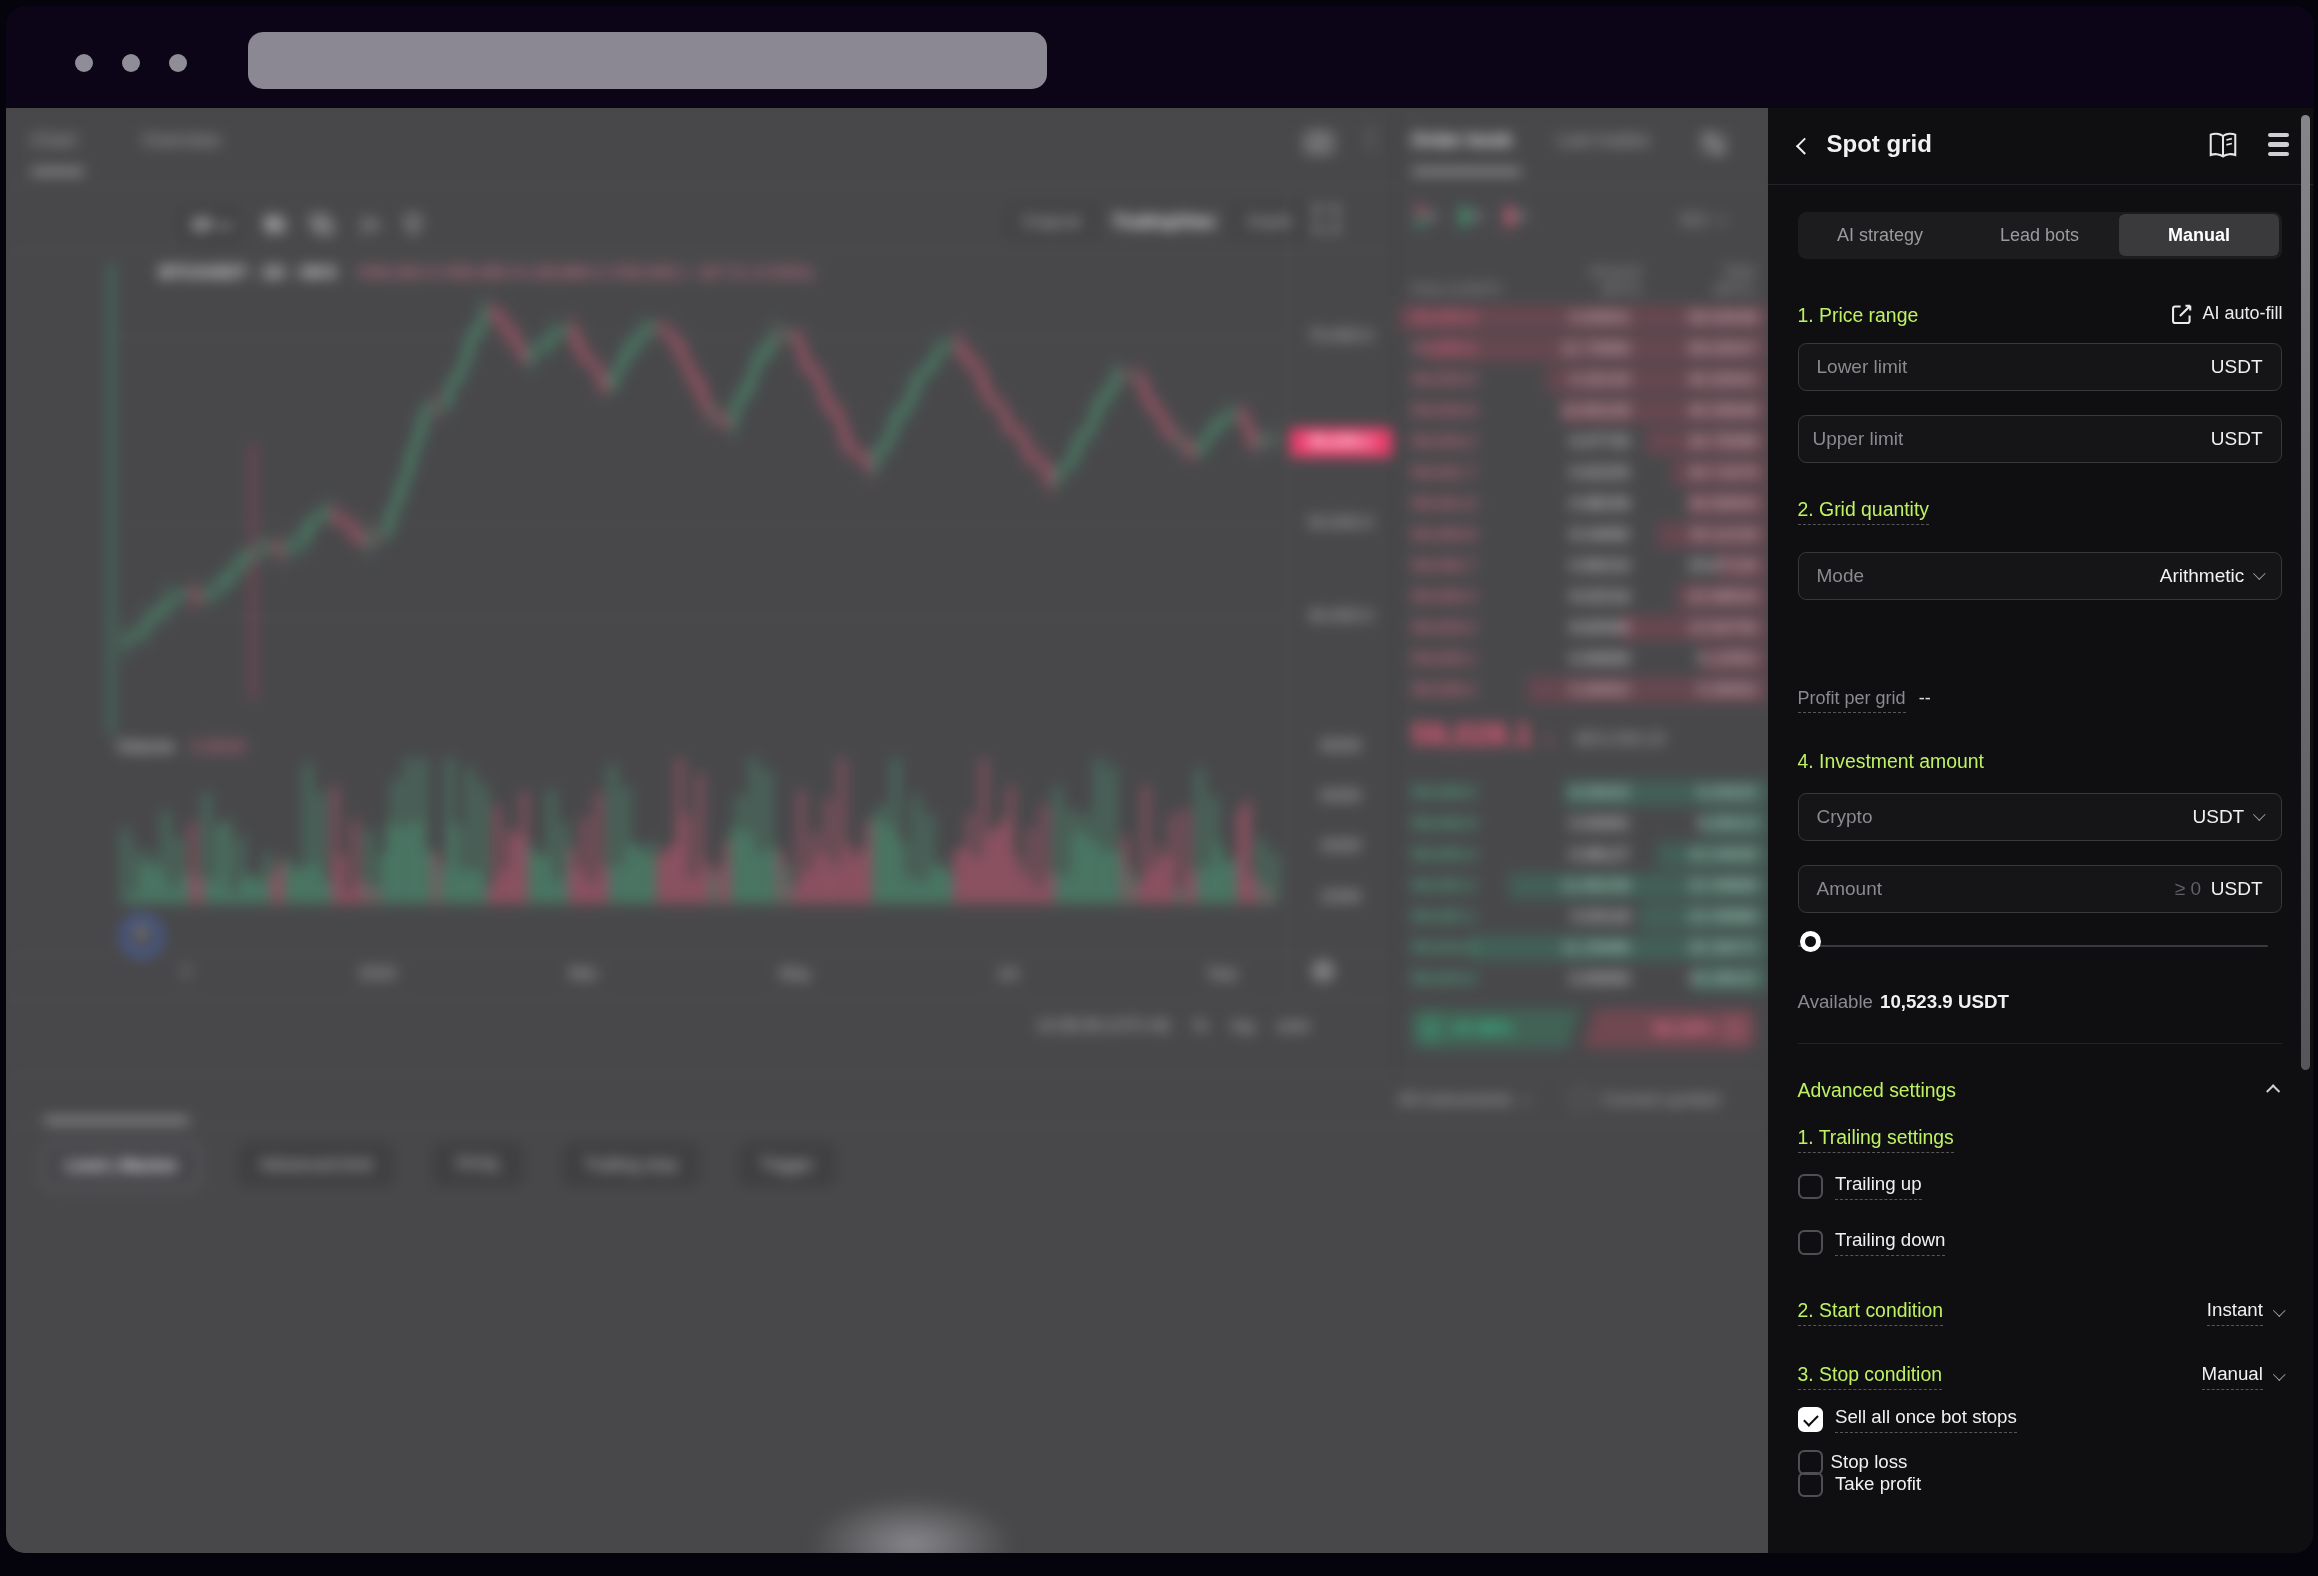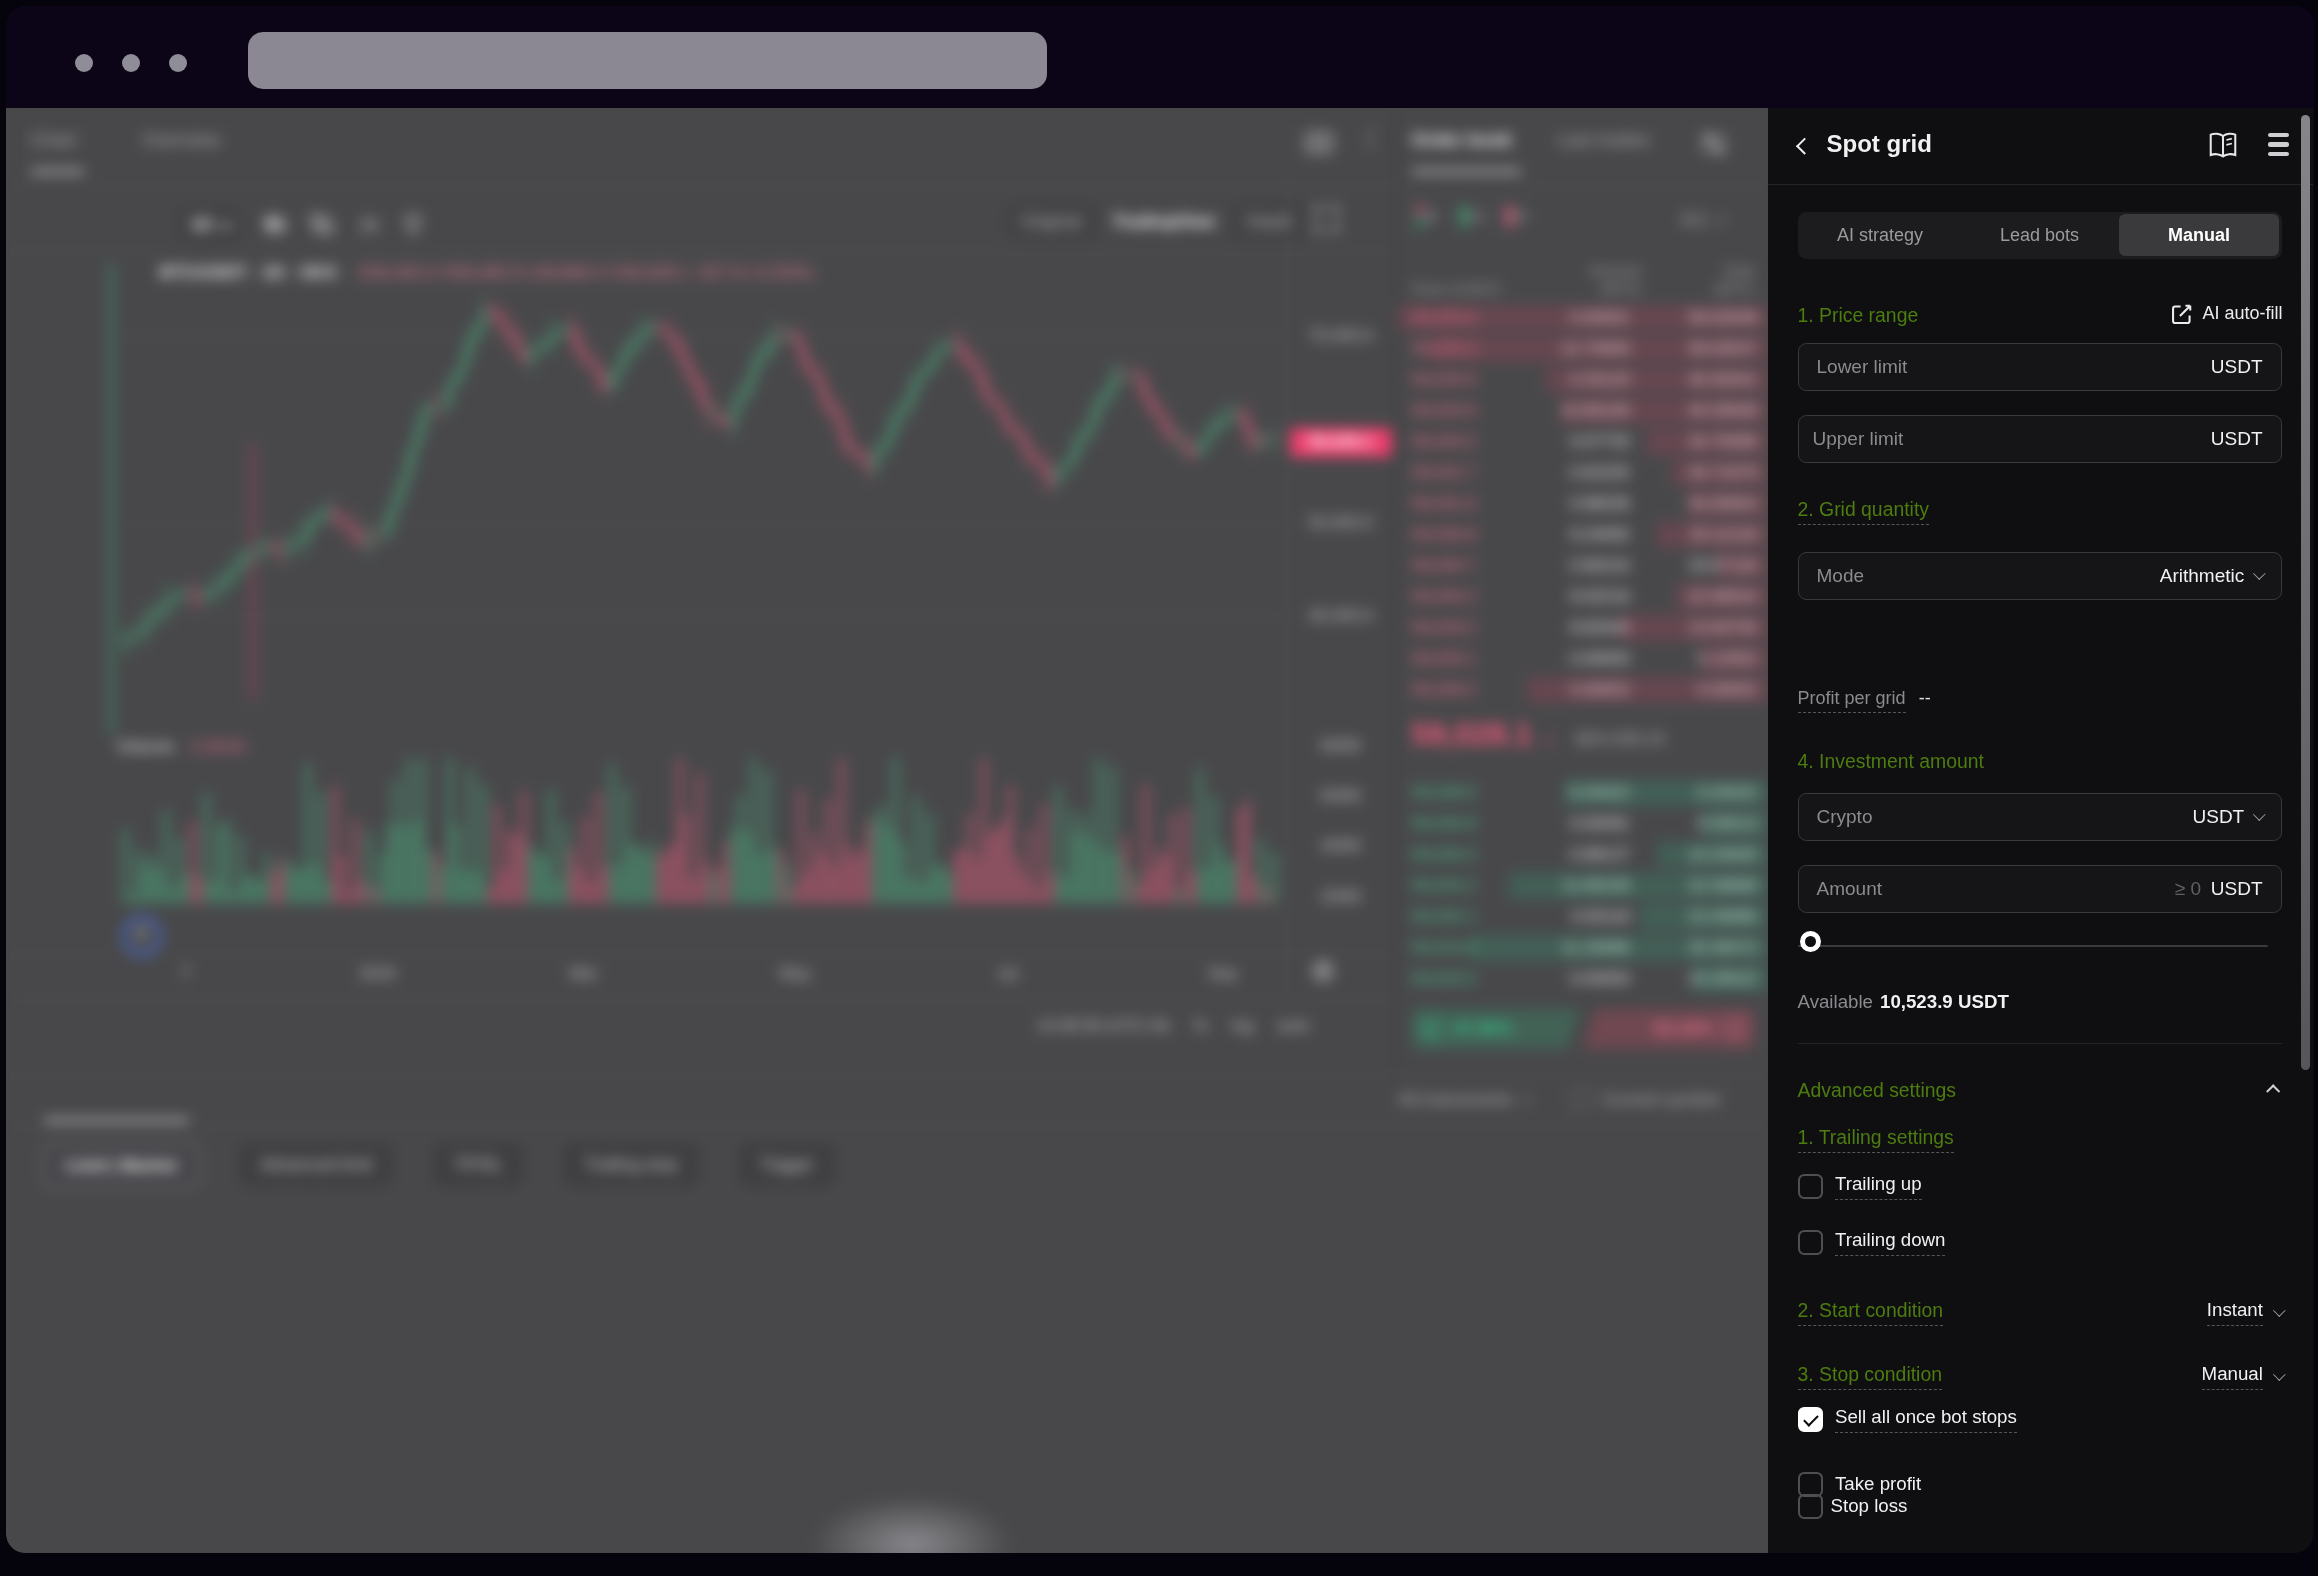--- a/index.html
+++ b/index.html
@@ -72,21 +72,21 @@
   .p-div{position:absolute;height:1.4px;background:#242428;}
   #p-title{position:absolute;left:59px;top:22px;font-size:24px;font-weight:700;}
   #p-back{position:absolute;left:30px;top:32px;color:#f1f1f2;}
   #p-back .chev{width:10.4px;height:10.4px;border-width:2.1px;}
   .p-icon{position:absolute;top:23.5px;color:#e6e6e9;}
   .bars3{display:flex;flex-direction:column;gap:4.8px;}
   .bars3 i{display:block;width:21px;height:4.8px;border-radius:2.1px;background:#cfcfd3;}
   #p-tabs{position:absolute;left:30px;top:104px;width:484px;height:47px;background:#1c1c1e;border-radius:8.3px;display:flex;padding:2.8px;box-sizing:border-box;}
   #p-tabs div{flex:1;display:flex;align-items:center;justify-content:center;font-size:18px;color:#9b9b9f;border-radius:6.2px;}
   #p-tabs div.active{background:#3a3a3d;color:#ffffff;font-weight:600;}
-  .p-h{position:absolute;left:30px;font-size:19.4px;font-weight:500;color:#4d7c0f;}
+  .p-h{position:absolute;left:30px;font-size:19.4px;font-weight:500;color:#bef264;}
   .dash{border-bottom:1.4px dashed #55555a;padding-bottom:4.8px;}
   .p-box{position:absolute;left:30px;width:484px;height:48px;border:1.4px solid #39393c;background:#151517;border-radius:8.3px;
     display:flex;align-items:center;justify-content:space-between;padding:0 18px;box-sizing:border-box;font-size:19px;}
   .p-box .lab{color:#8a8a8f;}
   .p-box .val{color:#f1f1f2;display:flex;align-items:center;gap:9.7px;}
   .p-box .hint{color:#606066;}
   .p-box .chev{color:#9a9a9f;width:7.6px;height:7.6px;border-width:1.7px;margin-top:-2.8px;}
   .autofill{position:absolute;right:30px;display:flex;align-items:center;gap:9.7px;font-size:18px;color:#ececee;}
   .cb{width:25px;height:25px;border:2.1px solid #4e4e53;border-radius:6.2px;box-sizing:border-box;flex:none;}
   .cb.on{background:#ffffff;border-color:#ffffff;position:relative;}
@@ -1125,21 +1125,21 @@
       </div>
 
       <div class="cbrow" style="top:1298px;">
         <span class="cb on"></span>
         <span class="dash">Sell all once bot stops</span>
       </div>
       <div class="cbrow" style="top:1364px;">
         <span class="cb"></span>
         <span>Take profit</span>
       </div>
-      <div class="cbrow" style="top:1386px;gap:8px;">
+      <div class="cbrow" style="top:1342px;gap:8px;">
         <span class="cb"></span>
         <span>Stop loss</span>
       </div>
 
       <div id="p-scroll"></div>
     </div>
   </div>
 </div>
 
 

